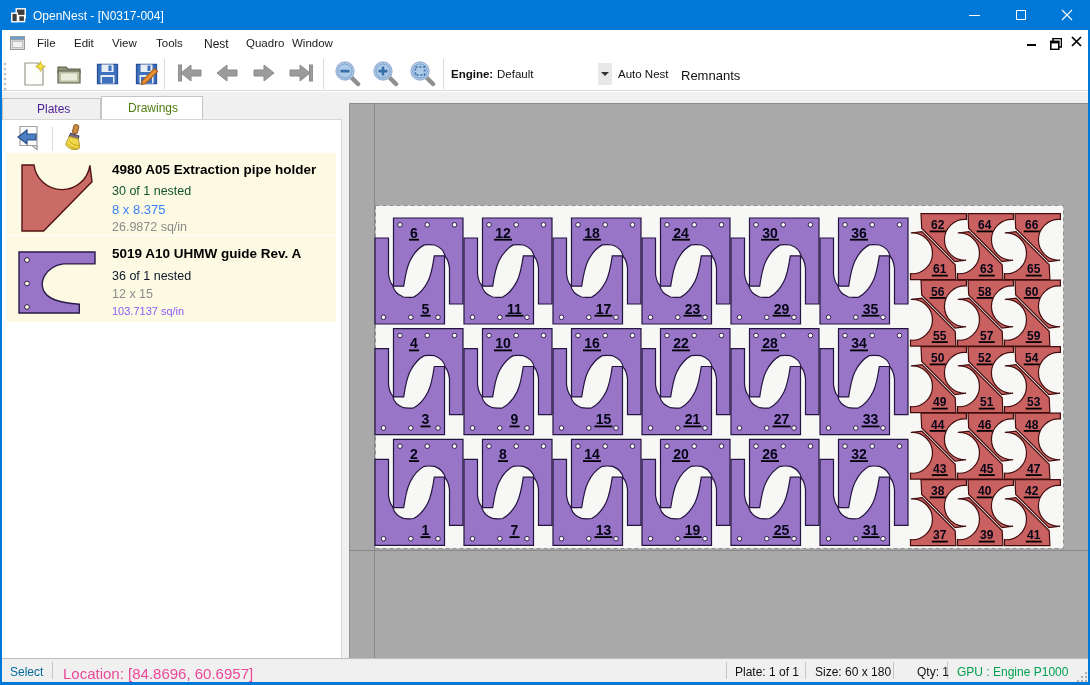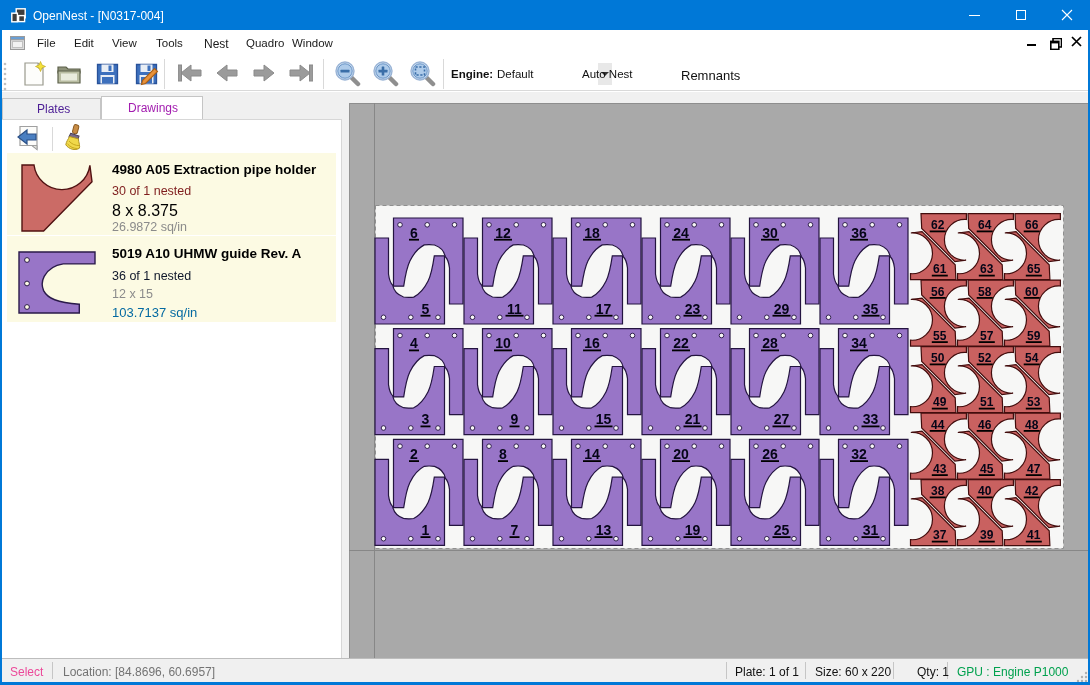--- a/index.html
+++ b/index.html
@@ -117,27 +117,27 @@
 <circle cx="11" cy="11" r="7.2" fill="#aecbea" stroke="#6b96c8" stroke-width="1"></circle>
 <rect x="6.5" y="7" width="9" height="8" fill="none" stroke="#3a6ea8" stroke-width="1.6" stroke-dasharray="2.2 1.6"></rect>
     </svg></div>
 <div class="abs" style="left:443px;top:59px;width:1px;height:30px;background:#d9d9d9"></div>
 <div class="txt" style="left:451px;top:68px;font-size:11.5px;font-weight:bold;color:#111">Engine:</div>
 <div class="txt" style="left:497px;top:68px;font-size:11.5px;color:#111">Default</div>
 <div class="abs" style="left:598px;top:63px;width:14px;height:22px;background:#e8e8e8"></div>
 <svg class="abs" style="left:600px;top:71px" width="10" height="6" viewBox="0 0 10 6">
     <path d="M1 1 L5 5 L9 1 Z" fill="#333"></path>
   </svg>
-<div class="txt" style="left:582px;top:68px;font-size:11.5px;color:#111">Auto Nest</div>
+<div class="txt" style="left:618px;top:68px;font-size:11.5px;color:#111">Auto Nest</div>
 <div class="txt" style="left:681px;top:68px;font-size:13px;color:#111">Remnants</div>
 <div class="abs" style="left:2px;top:92px;width:347px;height:566px;background:#f0f0f0"></div>
 <div class="abs" style="left:2px;top:98px;width:99px;height:21px;background:#f0f0f0;border:1px solid #c5c5c5;border-bottom:none"></div>
 <div class="txt" style="left:37px;top:102px;font-size:12px;color:#4c1d95">Plates</div>
 <div class="abs" style="left:101px;top:96px;width:102px;height:23px;background:#fff;border:1px solid #c5c5c5;border-bottom:none"></div>
-<div class="txt" style="left:128px;top:101px;font-size:12px;color:#a21caf">Drawings</div>
+<div class="txt" style="left:128px;top:101px;font-size:12px;color:#4d7c0f">Drawings</div>
 <div class="abs" style="left:2px;top:119px;width:340px;height:539px;background:#fff;border-top:1px solid #d7d7d7;border-right:1px solid #d7d7d7"></div>
 <div style="position:absolute;left:15px;top:125px"><svg width="28" height="27" viewBox="0 0 28 27">
 <path d="M5 1.5 h17 v23 l-5 -4 h-12 z" fill="#fcfcfa" stroke="#a0a0a0" stroke-width="1.2"></path>
 <path d="M22 24.5 l-5 -4 h5 z" fill="#e0e0da" stroke="#a0a0a0" stroke-width="1"></path>
 <path d="M12 5 v4 h9 v6 h-9 v4 l-9 -7 z" fill="#4a7fc1" stroke="#2a4f86" stroke-width="1.2"></path>
 </svg></div>
 <div class="abs" style="left:52px;top:127px;width:1px;height:24px;background:#d9d9d9"></div>
 <div style="position:absolute;left:59px;top:124px"><svg width="28" height="28" viewBox="0 0 28 28">
 <rect x="14.2" y="0.5" width="5" height="9" rx="2" transform="rotate(14 16 5)" fill="#c98d45" stroke="#8a5a20" stroke-width="1"></rect>
 <path d="M11.5 9.5 l8.5 2.2 -1 4 -9 -2.4 z" transform="rotate(4 14 12)" fill="#7a6b8a" stroke="#4a3f5a" stroke-width="1"></path>
@@ -149,27 +149,27 @@
 <svg width="72" height="68" viewBox="-1 -1 72 68" style="position:absolute;left:21px;top:164px">
 <path d="M0 0 H12 A28.2 28.2 0 0 0 67.9 0.4 L70 16.7 L21.6 66 L0 66 Z" fill="#cb6b66" stroke="#501212" stroke-width="1.4"></path>
 </svg>
 <svg width="78" height="64" viewBox="-1 -1 78 64" style="position:absolute;left:18px;top:251px">
 <path d="M0 0 H76 V11.9 H44.2 C35.5 13.2 28.8 17.8 25.2 24.3 C22.3 29.8 22.4 33.6 24.6 38.6 C28.6 46.5 38.3 50.6 60.3 52.2 L60.3 61 H0 Z" fill="#9875c7" stroke="#2a1a4a" stroke-width="1.4"></path>
 <circle cx="8" cy="8" r="2.4" fill="#fdfbe3" stroke="#2a1a4a"></circle>
 <circle cx="8" cy="31.5" r="2.4" fill="#fdfbe3" stroke="#2a1a4a"></circle>
 <circle cx="8" cy="55" r="2.4" fill="#fdfbe3" stroke="#2a1a4a"></circle>
 </svg>
 <div class="txt" style="left:112px;top:162px;font-size:13.5px;font-weight:bold;color:#000">4980 A05 Extraction pipe holder</div>
-<div class="txt" style="left:112px;top:184px;font-size:12.5px;color:#7f1d1d">30 of 1 nested</div>
-<div class="txt" style="left:112px;top:202px;font-size:16px;color:#000000">8 x 8.375</div>
+<div class="txt" style="left:112px;top:184px;font-size:12.5px;color:#14532d">30 of 1 nested</div>
+<div class="txt" style="left:112px;top:202px;font-size:13px;color:#3b82f6">8 x 8.375</div>
 <div class="txt" style="left:112px;top:220px;font-size:12.5px;color:#8b8b8b">26.9872 sq/in</div>
 <div class="txt" style="left:112px;top:246px;font-size:13.5px;font-weight:bold;color:#000">5019 A10 UHMW guide Rev. A</div>
 <div class="txt" style="left:112px;top:269px;font-size:12.5px;color:#0f172a">36 of 1 nested</div>
 <div class="txt" style="left:112px;top:287px;font-size:12.5px;color:#8b8b8b">12 x 15</div>
-<div class="txt" style="left:112px;top:305px;font-size:13px;color:#0369a1">103.7137 sq/in</div>
+<div class="txt" style="left:112px;top:305px;font-size:11px;color:#8b5cf6">103.7137 sq/in</div>
 <div class="abs" style="left:349px;top:92px;width:739px;height:566px;background:#f0f0f0"></div>
 <svg width="741" height="555" viewBox="349 103 741 555" style="position:absolute;left:349px;top:103px">
 <rect x="349" y="103" width="741" height="555" fill="#a9a9a9"></rect>
 <rect x="349" y="103" width="741" height="1" fill="#8e8e8e"></rect>
 <rect x="349" y="103" width="1" height="555" fill="#939393"></rect>
 <rect x="375.5" y="205.5" width="688" height="343" fill="#f7f7f6" stroke="#8f8f8f" stroke-width="1" stroke-dasharray="4 3"></rect>
 <line x1="374.5" y1="103" x2="374.5" y2="658" stroke="#878787" stroke-width="1"></line>
 <line x1="349" y1="550.5" x2="1090" y2="550.5" stroke="#878787" stroke-width="1"></line>
 <defs>
       <path id="pp" d="M0 0 H69.5 V86 H56 V50 C55.2 44 54 40.8 51.8 38.8 C50.8 33.2 47.3 29.2 41 27 C39 26.5 32.7 26.5 30.8 26.9 C25.2 29.8 20 35.8 16.4 43 C13.2 49.5 11.7 58 10.2 68.2 L0 68.2 Z"></path>
@@ -476,29 +476,29 @@
 <text x="1033.8" y="472.9" text-anchor="middle" font-family="Liberation Sans, sans-serif" font-size="12px" font-weight="bold" fill="#050517">47</text>
     <line x1="1025.8" y1="475.1" x2="1041.8" y2="475.1" stroke="#000" stroke-width="1.8"></line>
 <use href="#rp" transform="translate(1015.0 479.6)" fill="#c96160" stroke="#420d0d" stroke-width="1.2"></use>
 <use href="#rp" transform="translate(1004.5 497.6) rotate(180 22.70 24.00)" fill="#c96160" stroke="#420d0d" stroke-width="1.2"></use>
 <text x="1031.7" y="495.2" text-anchor="middle" font-family="Liberation Sans, sans-serif" font-size="12px" font-weight="bold" fill="#050517">42</text>
     <line x1="1023.7" y1="497.4" x2="1039.7" y2="497.4" stroke="#000" stroke-width="1.8"></line>
 <text x="1033.8" y="539.4" text-anchor="middle" font-family="Liberation Sans, sans-serif" font-size="12px" font-weight="bold" fill="#050517">41</text>
     <line x1="1025.8" y1="541.6" x2="1041.8" y2="541.6" stroke="#000" stroke-width="1.8"></line>
 </svg>
 <div class="abs" style="left:0;top:658px;width:1090px;height:25px;background:#f0f0f0;border-top:1px solid #bdbdbd"></div>
-<div class="txt" style="left:10px;top:665px;font-size:12px;color:#ec4899">Select</div>
+<div class="txt" style="left:10px;top:665px;font-size:12px;color:#0369a1">Select</div>
 <div class="abs" style="left:52px;top:662px;width:1px;height:17px;background:#c6c6c6"></div>
-<div class="txt" style="left:63px;top:665px;font-size:12px;color:#737373">Location: [84.8696, 60.6957]</div>
+<div class="txt" style="left:63px;top:665px;font-size:15px;color:#ec4899">Location: [84.8696, 60.6957]</div>
 <div class="abs" style="left:726px;top:662px;width:1px;height:17px;background:#c6c6c6"></div>
 <div class="abs" style="left:805px;top:662px;width:1px;height:17px;background:#c6c6c6"></div>
 <div class="abs" style="left:893px;top:662px;width:1px;height:17px;background:#c6c6c6"></div>
 <div class="abs" style="left:947px;top:662px;width:1px;height:17px;background:#c6c6c6"></div>
 <div class="txt" style="left:735px;top:665px;font-size:12px;color:#111">Plate: 1 of 1</div>
-<div class="txt" style="left:815px;top:665px;font-size:12px;color:#111">Size: 60 x 220</div>
+<div class="txt" style="left:815px;top:665px;font-size:12px;color:#111">Size: 60 x 180</div>
 <div class="txt" style="left:917px;top:665px;font-size:12px;color:#111">Qty: 1</div>
 <div class="txt" style="left:957px;top:665px;font-size:12px;color:#00a14e">GPU : Engine P1000</div>
 <svg class="abs" style="left:1076px;top:671px" width="12" height="12" viewBox="0 0 12 12">
     <circle cx="10" cy="2" r="1.2" fill="#b0b0b0"></circle>
     <circle cx="6" cy="6" r="1.2" fill="#b0b0b0"></circle>
     <circle cx="10" cy="6" r="1.2" fill="#b0b0b0"></circle>
     <circle cx="2" cy="10" r="1.2" fill="#b0b0b0"></circle>
     <circle cx="6" cy="10" r="1.2" fill="#b0b0b0"></circle>
     <circle cx="10" cy="10" r="1.2" fill="#b0b0b0"></circle>
   </svg>

